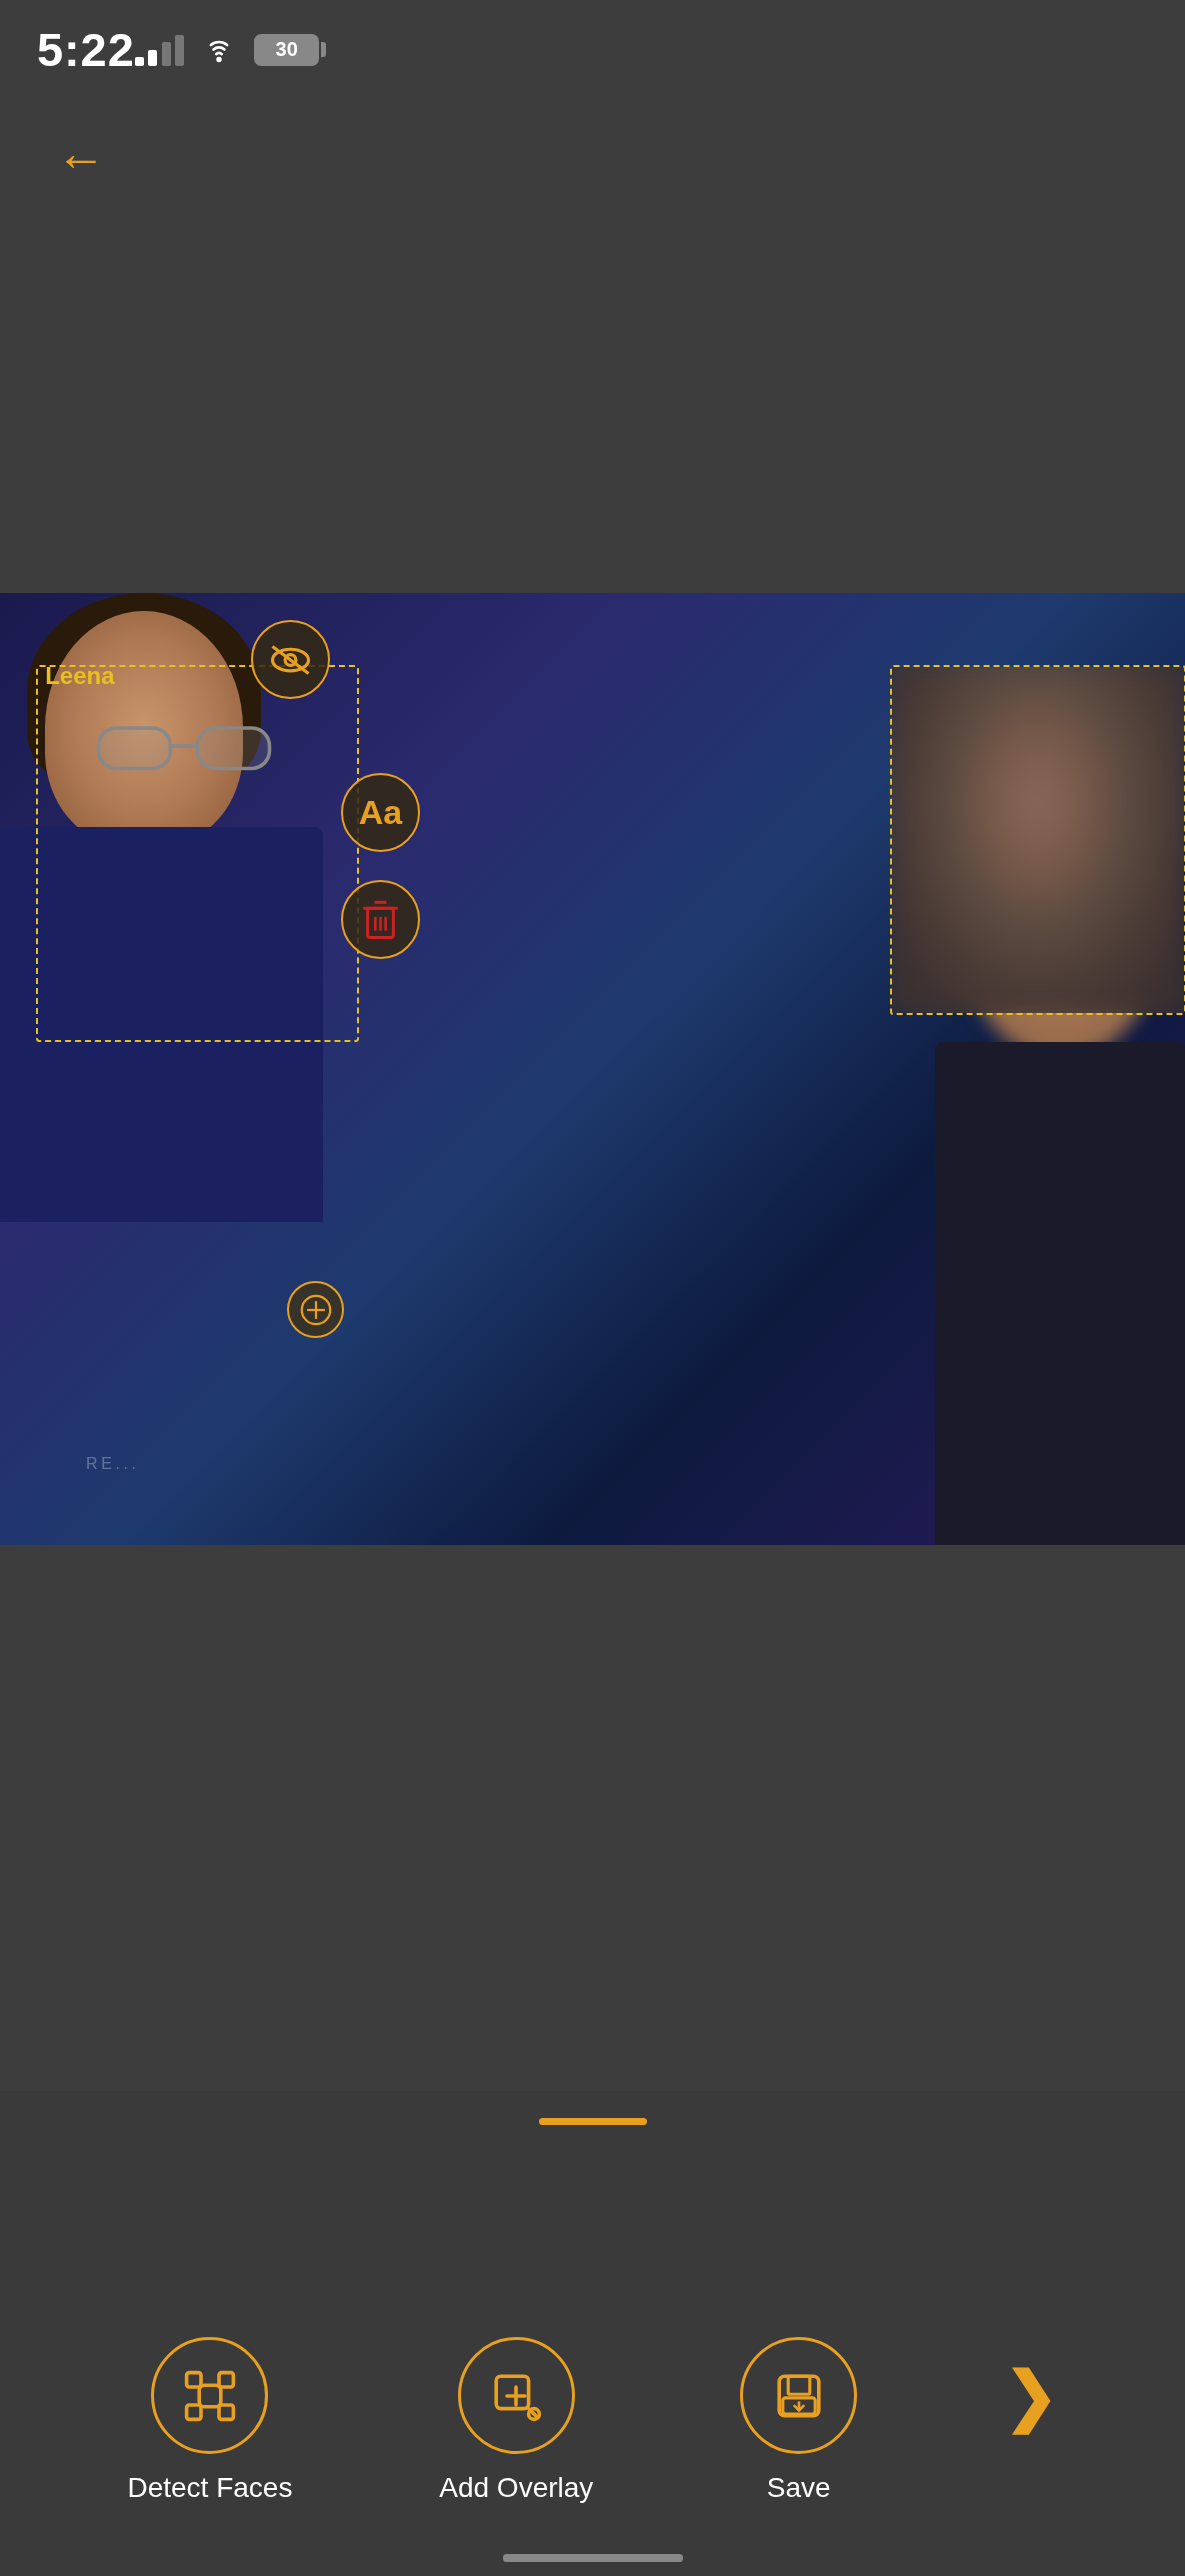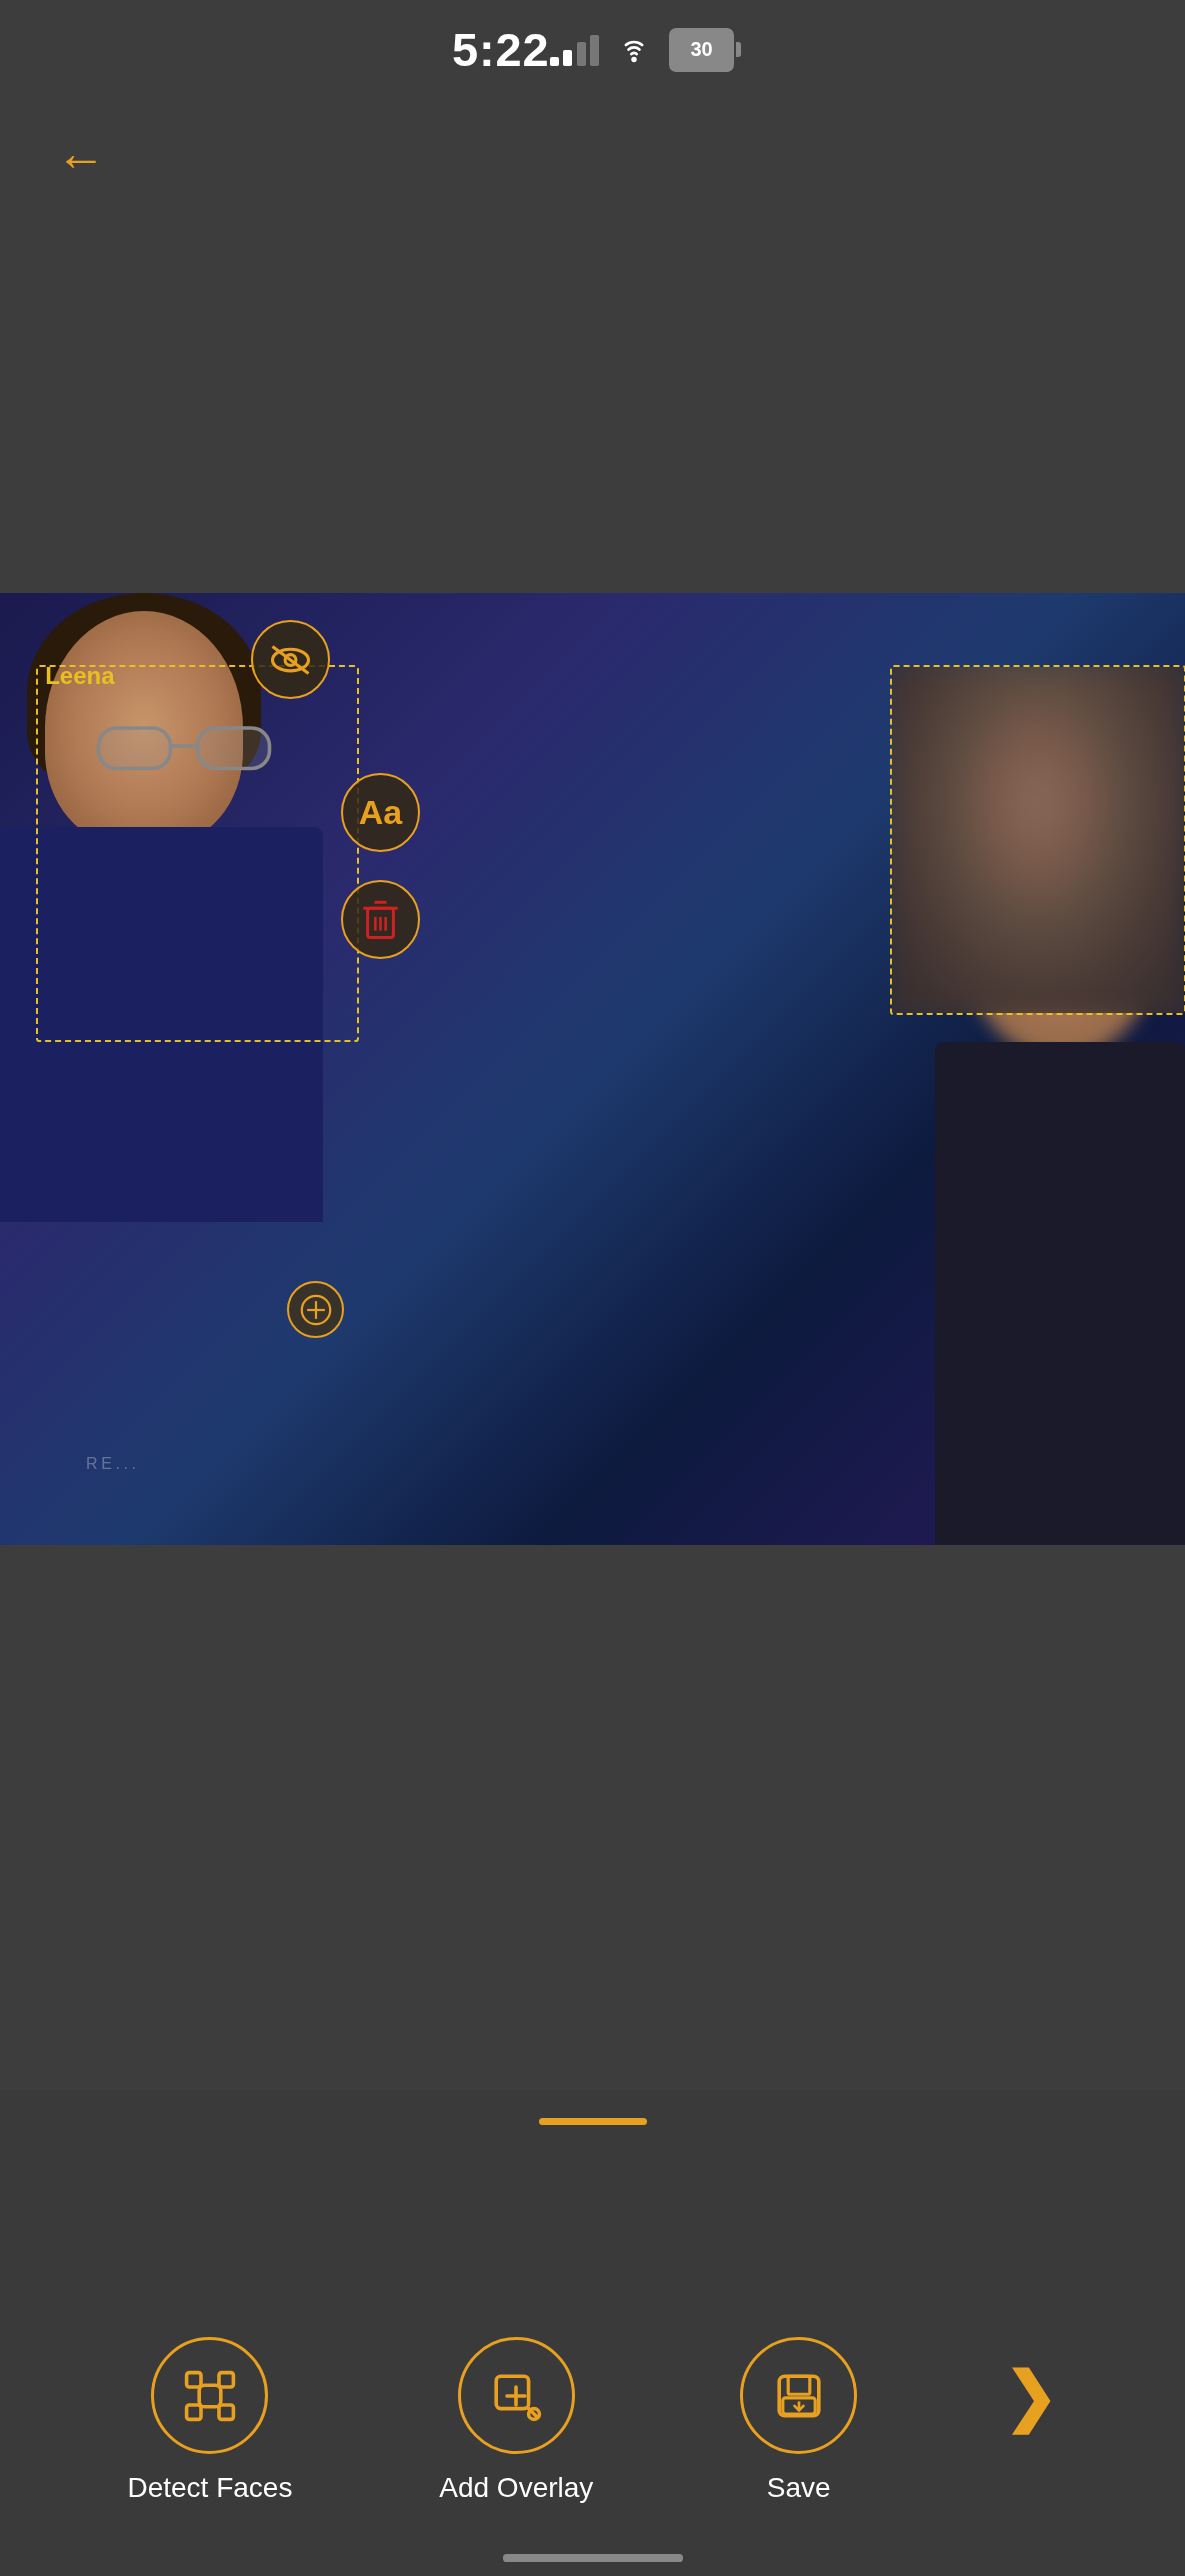--- a/index.html
+++ b/index.html
@@ -16,22 +16,22 @@
 
     
     .status-bar {
       position: absolute;
       top: 0;
       left: 0;
       right: 0;
       height: 99px;
       display: flex;
       align-items: center;
-      justify-content: center;
-      padding: 0 54px;
+      justify-content: flex-start;
+      padding: 0 37px;
       z-index: 100;
     }
 
     .status-time {
       font-size: 47px;
       font-weight: 600;
       color: #ffffff;
       letter-spacing: 0.9px;
     }
 
@@ -62,21 +62,21 @@
       height: 29px;
     }
 
     .battery-indicator {
       display: flex;
       align-items: center;
       justify-content: center;
       background: #888;
       border-radius: 7.2px;
       width: 65px;
-      height: 44px;
+      height: 32px;
       position: relative;
       font-size: 20px;
       font-weight: 600;
       color: white;
     }
     .battery-indicator::after {
       content: '';
       position: absolute;
       right: -7.2px;
       width: 5.4px;

